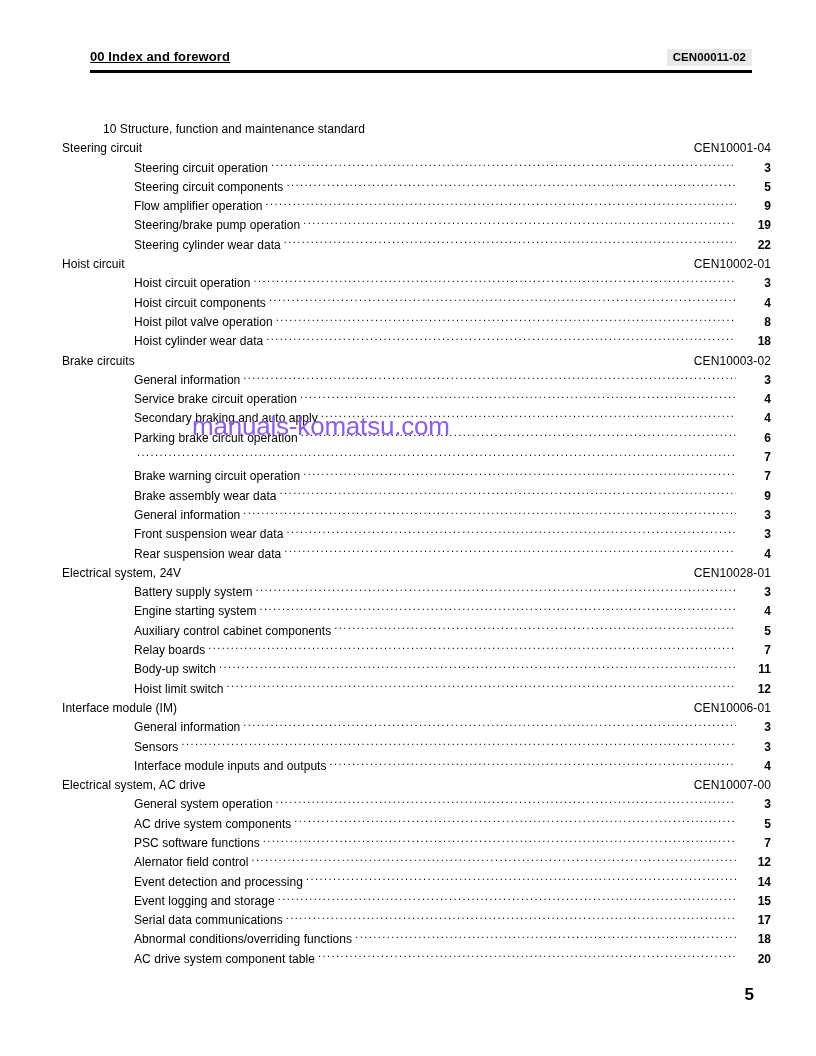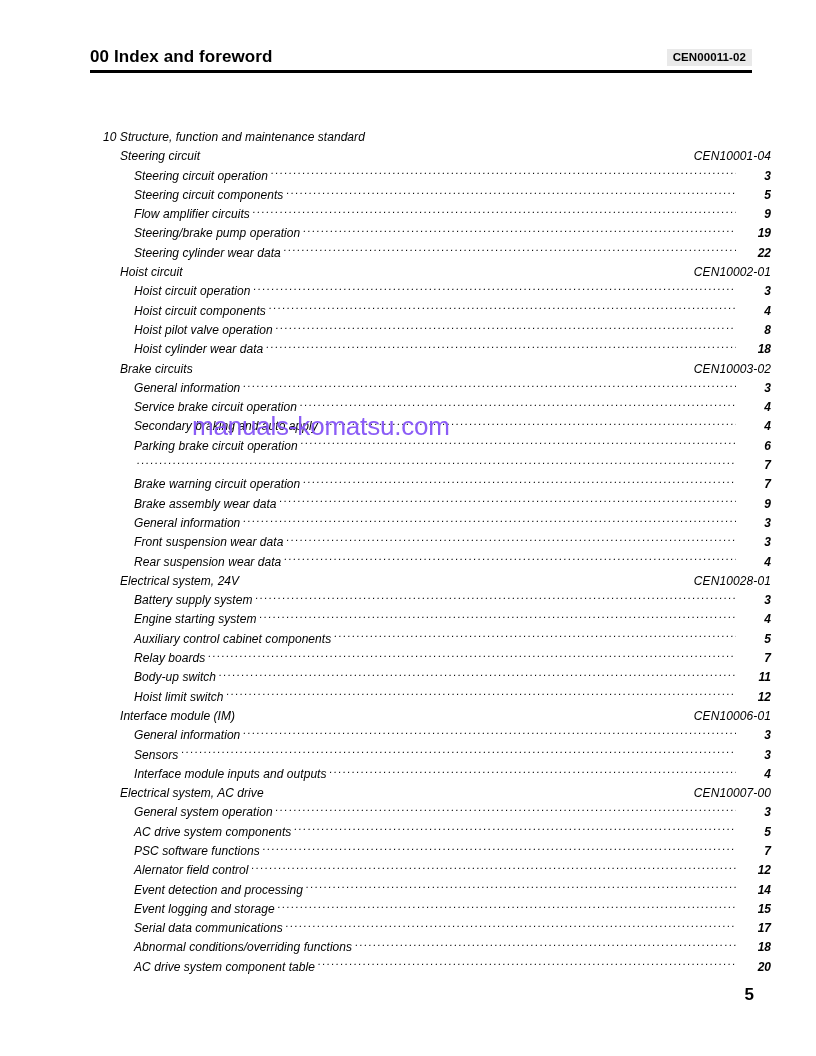--- a/index.html
+++ b/index.html
@@ -27,25 +27,26 @@
     position: absolute;
     left: 90px;
     top: 50px;
     width: 662px;
     height: 22px;
     display: flex;
     align-items: flex-start;
     justify-content: space-between;
   }
   .header-title {
-    font-size: 17px;
+    font-size: 13px;
     font-weight: bold;
     letter-spacing: 0.1px;
     line-height: 14px;
     white-space: nowrap;
+    text-decoration: underline;
   }
   .header-code {
     font-size: 11.5px;
     font-weight: bold;
     letter-spacing: 0.1px;
     line-height: 14px;
     white-space: nowrap;
     background: #e9e9e9;
     padding: 1px 6px 2px 6px;
     margin-top: -1px;
@@ -57,38 +58,37 @@
     top: 70px;
     width: 662px;
     height: 3px;
     background: #000000;
   }
 
   
   .toc {
     position: absolute;
     left: 0;
-    top: 128px;
+    top: 120px;
     width: 807px;
-    font-style: italic;
   }
 
   .toc-row {
     position: relative;
     height: 19.3px;
     display: flex;
     align-items: baseline;
     white-space: nowrap;
     font-size: 12px;
     line-height: 19.3px;
   }
 
   
   .lvl0 { padding-left: 103px; }
-  .lvl1 { padding-left: 120px; }
+  .lvl1 { padding-left: 62px; }
   .lvl2 { padding-left: 134px; }
 
   .row-title {
     font-size: 12px;
     letter-spacing: 0.05px;
   }
   .lvl0 .row-title { font-weight: normal; }
 
   
   .leader {
@@ -176,21 +176,21 @@
         <span class="row-title">Steering circuit operation</span>
         <span class="leader"></span>
         <span class="row-page">3</span>
       </div>
       <div class="toc-row lvl2">
         <span class="row-title">Steering circuit components</span>
         <span class="leader"></span>
         <span class="row-page">5</span>
       </div>
       <div class="toc-row lvl2">
-        <span class="row-title">Flow amplifier circuits</span>
+        <span class="row-title">Flow amplifier operation</span>
         <span class="leader"></span>
         <span class="row-page">9</span>
       </div>
       <div class="toc-row lvl2">
         <span class="row-title">Steering/brake pump operation</span>
         <span class="leader"></span>
         <span class="row-page">19</span>
       </div>
       <div class="toc-row lvl2">
         <span class="row-title">Steering cylinder wear data</span>

